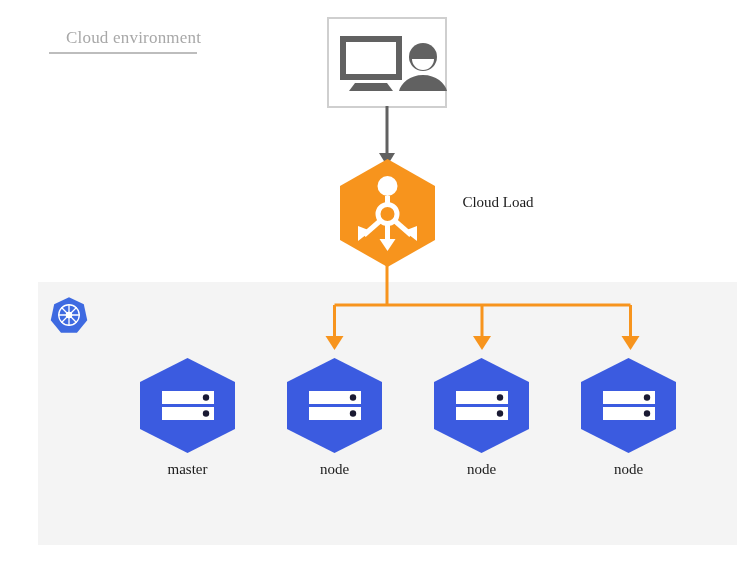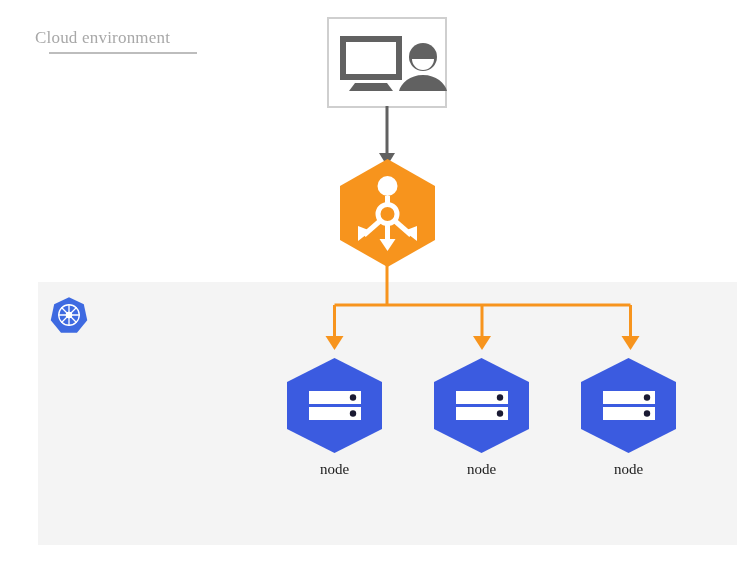--- a/index.html
+++ b/index.html
@@ -14,21 +14,21 @@
     position: relative;
     width: 756px;
     height: 567px;
     background: #ffffff;
     overflow: hidden;
   }
 
   
   #diagram-title {
     position: absolute;
-    left: 35px;
+    left: 66px;
     top: 28px;
     font-family: "Liberation Serif", serif;
     font-size: 17px;
     color: #a8a8a8;
     letter-spacing: 0.2px;
     white-space: nowrap;
   }
   #diagram-title-underline {
     position: absolute;
     left: 49px;
@@ -205,20 +205,21 @@
         <line x1="47.5" y1="65" x2="47.5" y2="82" stroke-width="5" stroke-linecap="butt"></line>
         <line x1="40" y1="62" x2="24" y2="76" stroke-width="5"></line>
         <line x1="55" y1="62" x2="71" y2="76" stroke-width="5"></line>
         <path d="M47.5 92 l-8 -12 h16 z" stroke="none"></path>
         <path d="M18 82 l0 -15 l13 5 z" stroke="none"></path>
         <path d="M77 82 l0 -15 l-13 5 z" stroke="none"></path>
       </g>
     </svg>
   </div>
   <div id="load-balancer-label">
+    <div>Cloud Load</div>
   </div>
 
   <div id="lb-fanout">
     <svg viewBox="0 0 330 92" width="330" height="92">
       <g stroke="#F7941D" stroke-width="3" fill="none">
 
         <line x1="67" y1="0" x2="67" y2="42"></line>
 
         <line x1="14.5" y1="42" x2="310.5" y2="42"></line>
 
@@ -227,20 +228,34 @@
         <line x1="310.5" y1="42" x2="310.5" y2="74"></line>
       </g>
       <g fill="#F7941D">
         <path d="M14.5 87 l-9 -14 h18 z"></path>
         <path d="M162 87 l-9 -14 h18 z"></path>
         <path d="M310.5 87 l-9 -14 h18 z"></path>
       </g>
     </svg>
   </div>
 
+  <div class="node-group" id="node-group-0">
+    <div class="node-hex">
+      <svg viewBox="0 0 95 95" width="95" height="95">
+        <polygon points="47.5,0 95,24 95,71 47.5,95 0,71 0,24" fill="#3B5BE0"></polygon>
+        <g>
+          <rect x="22" y="33" width="52" height="13" fill="#ffffff"></rect>
+          <rect x="22" y="49" width="52" height="13" fill="#ffffff"></rect>
+          <circle cx="66" cy="39.5" r="3.2" fill="#1a1a33"></circle>
+          <circle cx="66" cy="55.5" r="3.2" fill="#1a1a33"></circle>
+        </g>
+      </svg>
+    </div>
+    <div class="node-label">master</div>
+  </div>
 
   <div class="node-group" id="node-group-1">
     <div class="node-hex">
       <svg viewBox="0 0 95 95" width="95" height="95">
         <polygon points="47.5,0 95,24 95,71 47.5,95 0,71 0,24" fill="#3B5BE0"></polygon>
         <g>
           <rect x="22" y="33" width="52" height="13" fill="#ffffff"></rect>
           <rect x="22" y="49" width="52" height="13" fill="#ffffff"></rect>
           <circle cx="66" cy="39.5" r="3.2" fill="#1a1a33"></circle>
           <circle cx="66" cy="55.5" r="3.2" fill="#1a1a33"></circle>

